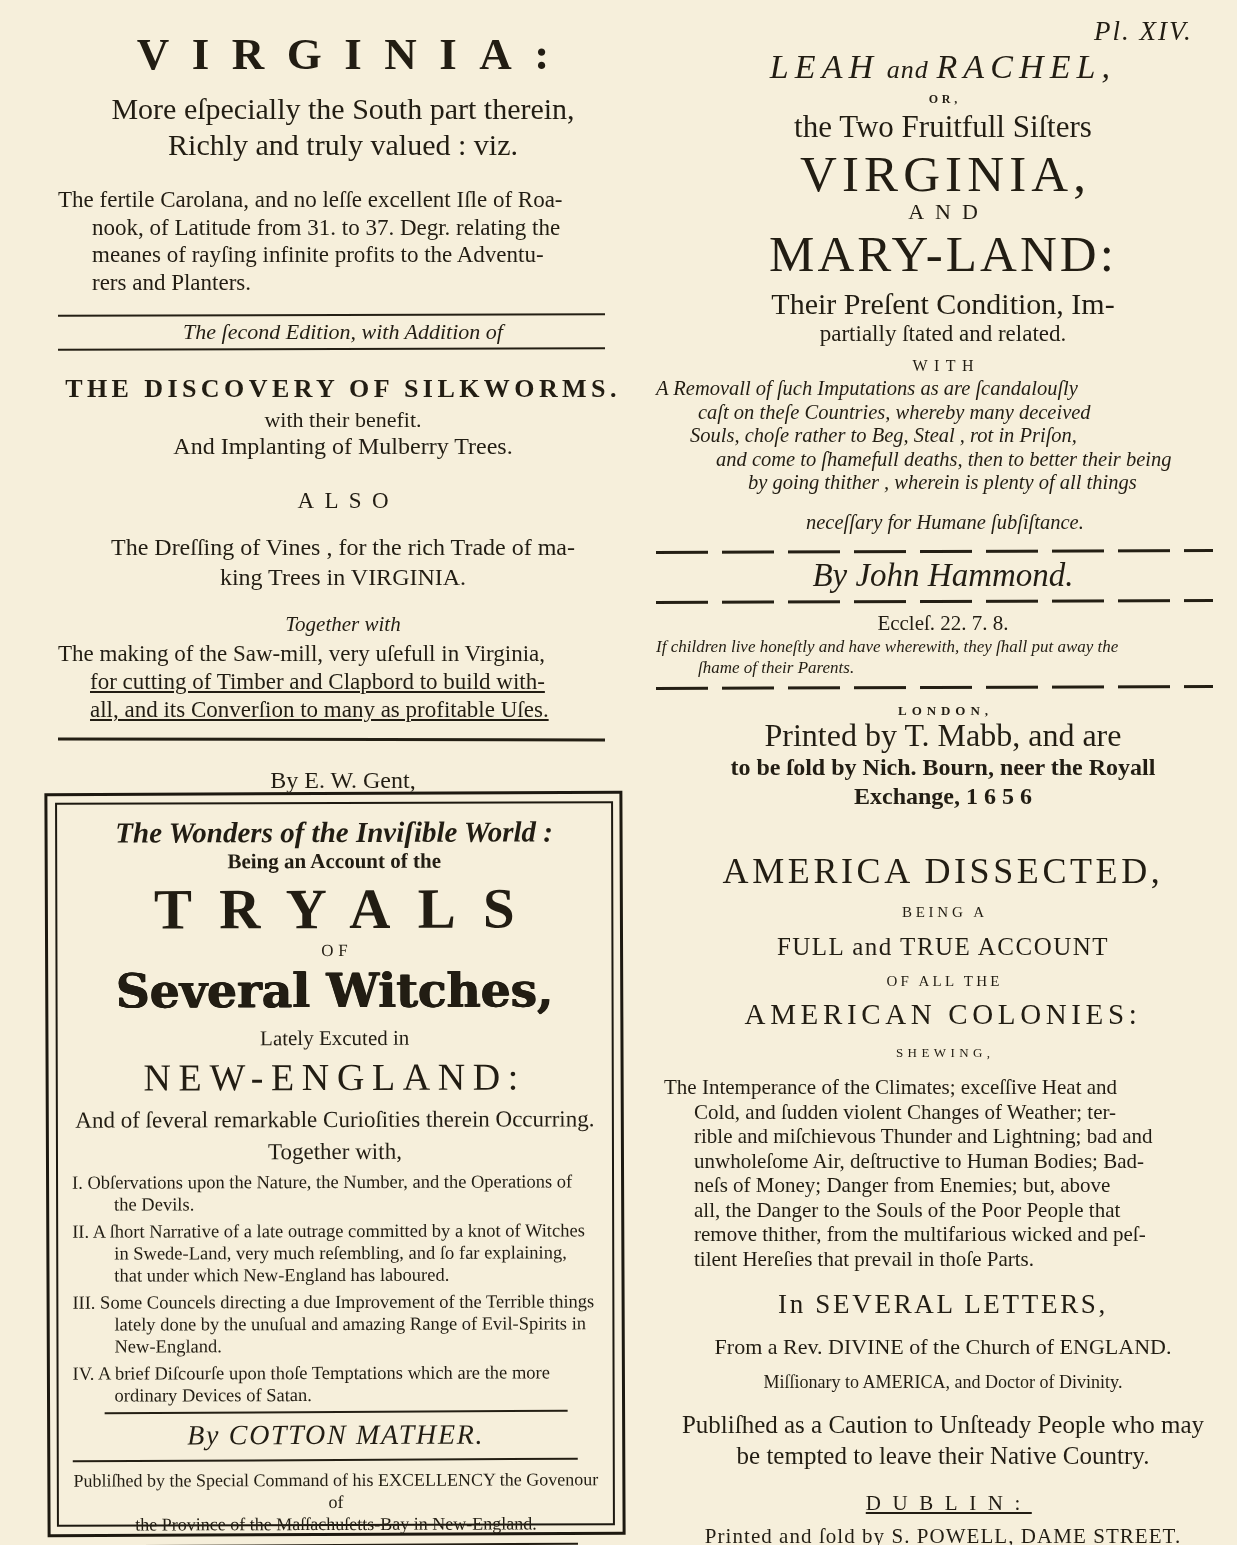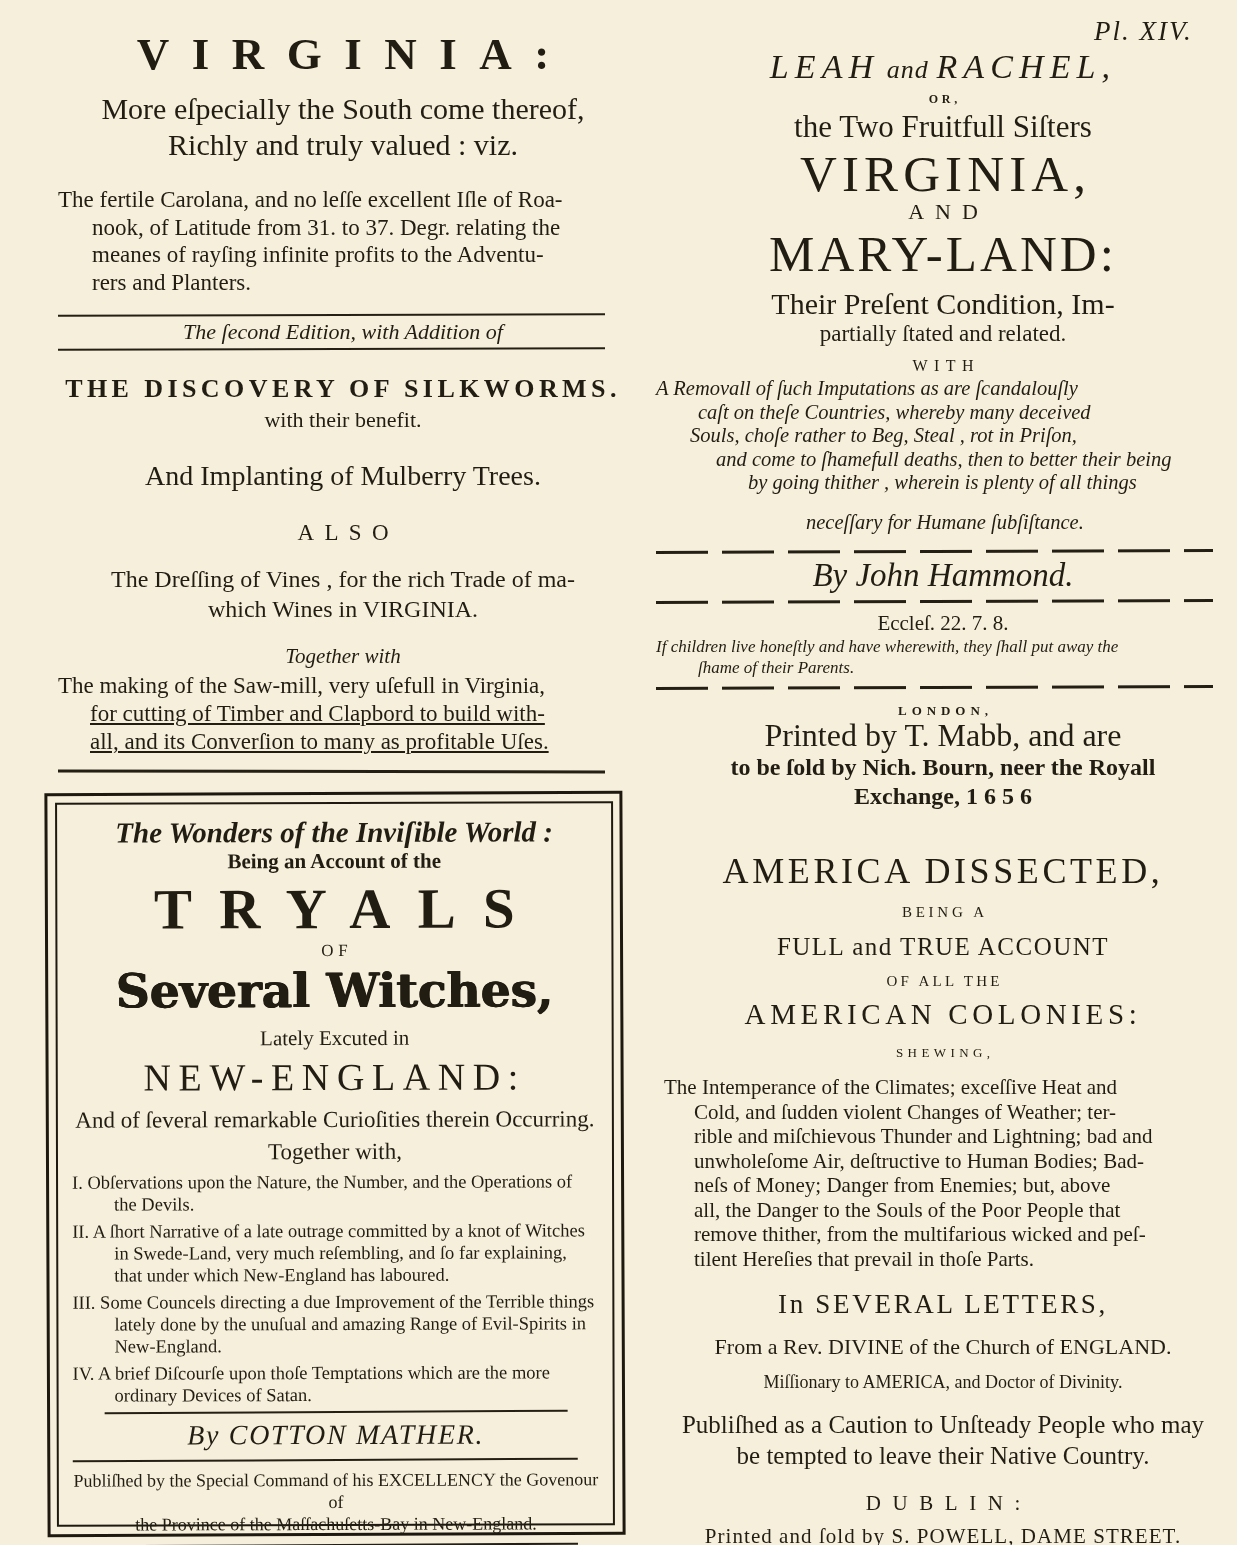--- a/index.html
+++ b/index.html
@@ -25,21 +25,21 @@
   .v-title{font-size:45px;letter-spacing:.5em;text-indent:.5em;font-weight:bold;margin-top:6px;}
   .v-sub1{font-size:30px;margin-top:12px;}
   .v-sub2{font-size:30px;margin-top:2px;}
   .v-summary{font-size:23px;line-height:27.5px;margin-top:24px;}
   .v-summary .ln2{padding-left:34px;}
   .v-rule1{margin-top:18px;width:96%;}
   .v-edition{font-size:22px;margin-top:3px;}
   .v-rule2{margin-top:3px;width:96%;}
   .v-silk{font-size:26px;letter-spacing:.17em;margin-top:24px;}
   .v-benefit{font-size:22px;margin-top:3px;}
-  .v-mulberry{font-size:28px;margin-top:27px;}
+  .v-mulberry{font-size:24px;}
   .v-also{font-size:23px;letter-spacing:.45em;text-indent:.45em;margin-top:28px;}
   .v-vines{font-size:24px;line-height:30px;margin-top:18px;}
   .v-together{font-size:21px;margin-top:20px;}
   .v-sawmill{font-size:23px;line-height:28px;margin-top:3px;}
   .v-sawmill .ln2{padding-left:32px;text-decoration:underline;}
   .v-rule3{margin-top:14px;width:96%;}
   .v-byline{font-size:24px;margin-top:26px;}
   .v-rule4{margin-top:26px;width:96%;}
   .v-london{font-size:23px;letter-spacing:.34em;text-indent:.34em;margin-top:10px;}
   .v-imprint{font-size:23px;line-height:28px;margin-top:4px;}
@@ -79,21 +79,21 @@
   .a-account{font-size:25px;letter-spacing:.06em;margin-top:12px;}
   .a-ofall{font-size:15px;letter-spacing:.22em;text-indent:.22em;margin-top:12px;}
   .a-colonies{font-size:29px;letter-spacing:.16em;margin-top:8px;}
   .a-shewing{font-size:13px;letter-spacing:.34em;text-indent:.34em;margin-top:14px;}
   .a-body{font-size:21px;line-height:24.5px;margin-top:14px;padding:0 8px;}
   .a-body .ln2{padding-left:30px;}
   .a-letters{font-size:27px;letter-spacing:.1em;margin-top:18px;}
   .a-divine{font-size:22px;margin-top:14px;}
   .a-missionary{font-size:18px;margin-top:12px;}
   .a-caution{font-size:25px;line-height:31px;margin-top:16px;}
-  .a-dublin{font-size:21px;letter-spacing:.55em;text-indent:.55em;margin-top:20px;}
+  .a-dublin{font-size:21px;letter-spacing:.55em;text-indent:.55em;margin-top:20px;text-decoration:underline;}
   .a-powell{font-size:21px;letter-spacing:.05em;margin-top:8px;}
   .a-year{font-size:19px;margin-top:3px;}
 
   
   .box-witches{
     position:absolute;left:46px;top:792px;width:578px;height:744px;
     border:3.5px solid #1d1910;transform:rotate(-0.25deg);
     box-sizing:border-box;background:#f6efdb;
   }
   .box-inner{
@@ -117,42 +117,42 @@
   .w-published{font-size:18px;line-height:22px;margin-top:8px;}
   .w-rule3{margin-top:9px;width:96%;}
 </style>
 </head>
 <body>
 
 <div class="plate">Pl. XIV.</div>
 
 <div class="col-left">
   <div class="v-title c">VIRGINIA:</div>
-  <div class="v-sub1 c">More eſpecially the South come thereof,</div>
+  <div class="v-sub1 c">More eſpecially the South part therein,</div>
   <div class="v-sub2 c">Richly and truly valued : viz.</div>
 
   <div class="v-summary">
     <div>The fertile Carolana, and no leſſe excellent Iſle of Roa-</div>
     <div class="ln2">nook, of Latitude from 31. to 37. Degr. relating the</div>
     <div class="ln2">meanes of rayſing infinite profits to the Adventu-</div>
     <div class="ln2">rers and Planters.</div>
   </div>
 
   <div class="rule v-rule1"></div>
   <div class="v-edition c it">The ſecond Edition, with Addition of</div>
   <div class="rule v-rule2"></div>
 
   <div class="v-silk c b">THE DISCOVERY OF SILKWORMS.</div>
   <div class="v-benefit c">with their benefit.</div>
   <div class="v-mulberry c">And Implanting of Mulberry Trees.</div>
   <div class="v-also c">ALSO</div>
 
   <div class="v-vines c">
     <div>The Dreſſing of Vines , for the rich Trade of ma-</div>
-    <div>which Wines in VIRGINIA.</div>
+    <div>king Trees in VIRGINIA.</div>
   </div>
 
   <div class="v-together c it">Together with</div>
 
   <div class="v-sawmill">
     <div>The making of the Saw-mill, very uſefull in Virginia,</div>
     <div class="ln2">for cutting of Timber and Clapbord to build with-</div>
     <div class="ln2">all, and its Converſion to many as profitable Uſes.</div>
   </div>
 

